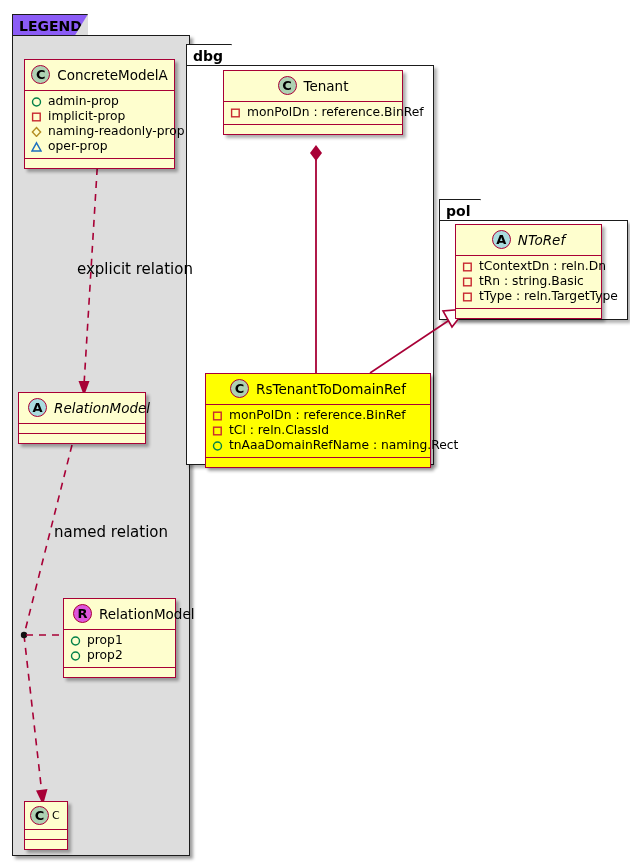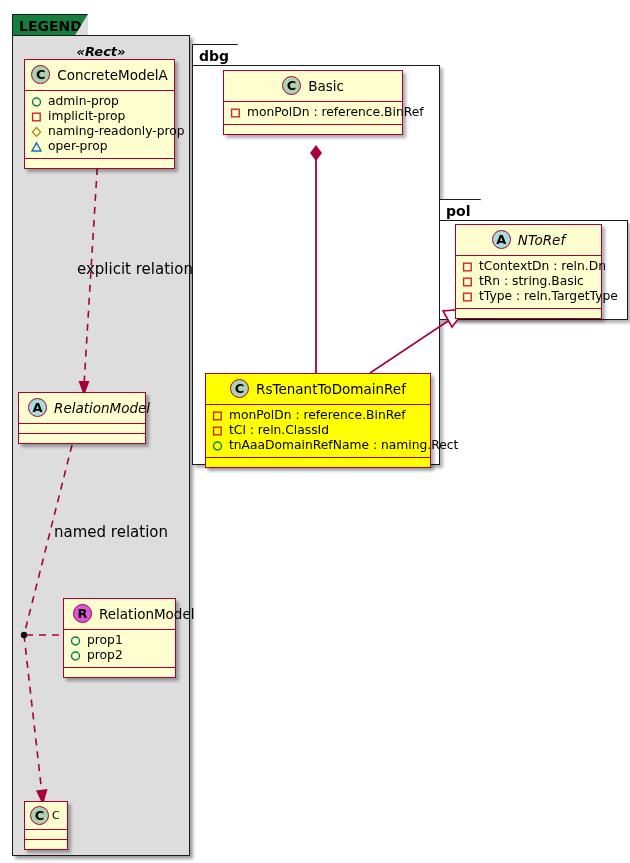--- a/index.html
+++ b/index.html
@@ -13,21 +13,21 @@
 
   
   .pkg{position:absolute;box-sizing:border-box;}
   .pkg .tab{
     position:absolute;left:0;top:0;height:22px;box-sizing:border-box;
     border:1.5px solid #1b1b1b;border-bottom:none;
     display:flex;align-items:center;padding:0 18px 0 6px;
     font-size:14px;font-weight:bold;color:#000;
     background:#ffffff;
   }
-  .pkg .tab.grey{background:#15803d;}
+  .pkg .tab.grey{background:#8b5cf6;}
   .pkg .tab::after{
     content:"";position:absolute;right:-1px;top:-1px;
     width:0;height:0;border-style:solid;
     border-width:0 0 23px 14px;border-color:transparent transparent #ffffff transparent;
   }
   .pkg .tab.grey::after{border-color:transparent transparent #dddddd transparent;}
   .pkg .body{
     position:absolute;left:0;box-sizing:border-box;
     border:1.5px solid #1b1b1b;background:#ffffff;
   }
@@ -89,24 +89,23 @@
 <body>
 
 <div class="canvas">
 
   <div class="pkg" style="left:12px;top:14px;width:178px;height:842px;">
     <div class="tab grey" style="width:76px;">
         <span>LEGEND</span>
       </div>
     <div class="body grey" style="top:21px;width:178px;height:821px;"></div>
 
-    <div class="stereo" style="left:0;top:30px;">«Rect»</div>
-  </div>
-
-  <div class="pkg" style="left:192px;top:44px;width:296px;height:421px;">
+  </div>
+
+  <div class="pkg" style="left:186px;top:44px;width:296px;height:421px;">
     <div class="tab" style="width:46px;">
         <span>dbg</span>
       </div>
     <div class="body white" style="top:21px;width:248px;height:400px;"></div>
   </div>
 
   <div class="pkg" style="left:439px;top:199px;width:189px;height:121px;">
     <div class="tab" style="width:42px;text-align:right;">
         <span>pol</span>
       </div>
@@ -217,21 +216,21 @@
       <span class="badge c">C</span>
       <span class="cname" style="font-size:11px;">C</span>
     </div>
     <div class="attrs empty"></div>
     <div class="ops"></div>
   </div>
 
   <div class="cls" style="left:223px;top:70px;width:180px;">
     <div class="hdr">
       <span class="badge c">C</span>
-      <span class="cname">Basic</span>
+      <span class="cname">Tenant</span>
     </div>
     <div class="attrs">
       <div class="attr">
         <span class="vis">
             <svg width="11" height="11">
               <rect x="1.6" y="2.2" width="7.6" height="7.6" fill="none" stroke="#C82930" stroke-width="1.4"></rect>
             </svg>
           </span>
         <span>monPolDn : reference.BinRef</span>
       </div>

